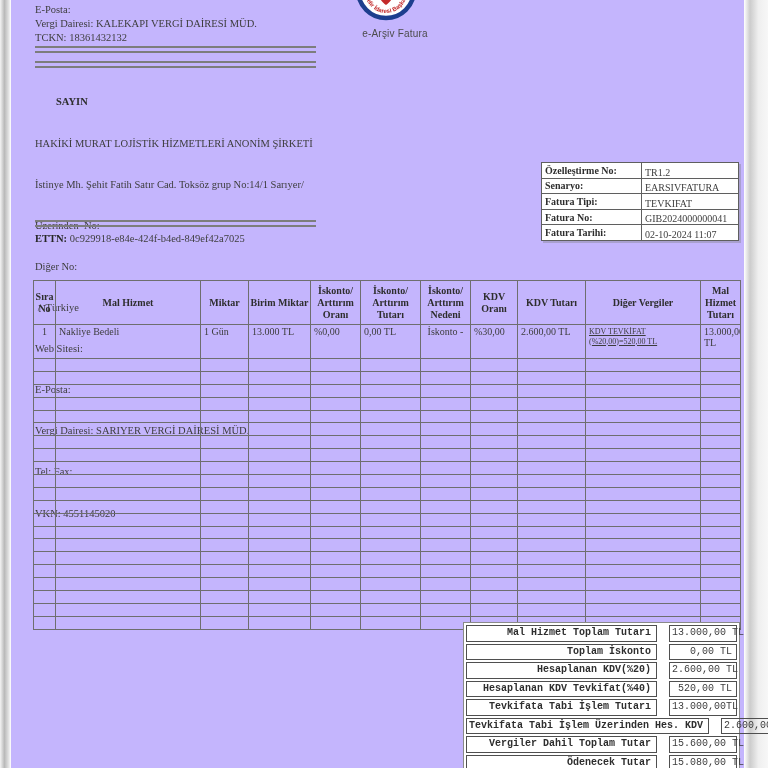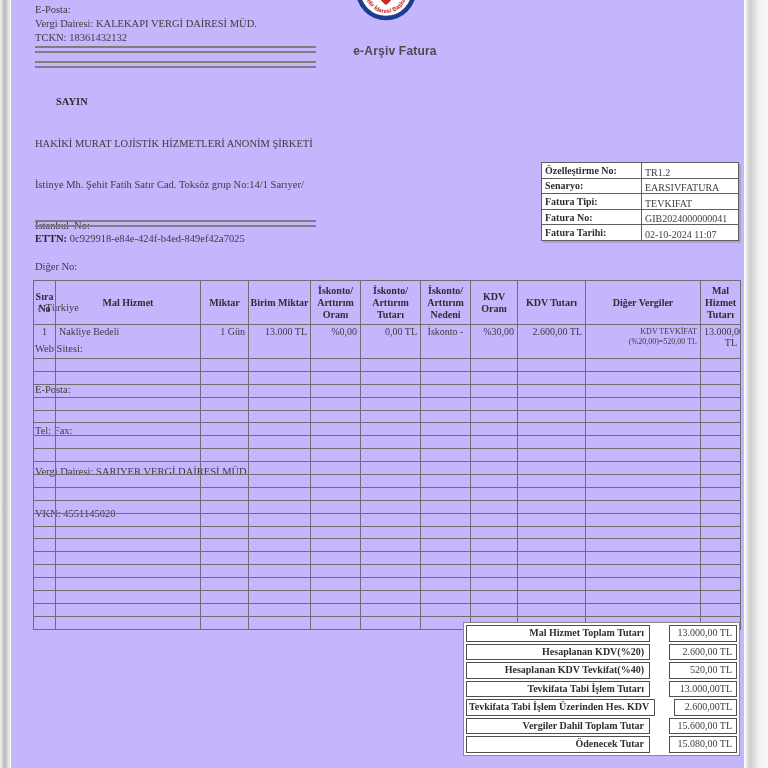--- a/index.html
+++ b/index.html
@@ -11,22 +11,22 @@
     position:absolute; left:0; top:0; width:11px; height:768px;
     background:linear-gradient(90deg,#f4f4f4 0%,#b9b9b9 40%,#dedede 75%,#ffffff 100%);
   }
   .edge-right {
     position:absolute; left:744px; top:0; width:24px; height:768px;
     background:linear-gradient(90deg,#ffffff 0%,#cccccc 25%,#efefef 60%,#f7f7f7 100%);
   }
   .sender { position:absolute; left:35px; top:3px; font-size:10.5px; line-height:14px; }
   .logo { position:absolute; left:354px; top:-42px; width:64px; height:64px; }
   .doc-title {
-    position:absolute; left:322px; top:44px; width:146px; text-align:center;
-    font-family:"Liberation Sans", sans-serif; font-weight:bold; font-size:12px;
+    position:absolute; left:322px; top:28px; width:146px; text-align:center;
+    font-family:"Liberation Sans", sans-serif; font-weight:normal; font-size:10px;
     color:#4c4c4c; letter-spacing:0.2px;
   }
   .dline { position:absolute; left:35px; width:281px; height:3px;
     border-top:2px solid #7d7d7d; border-bottom:2px solid #7d7d7d; }
   .l1 { top:46px; } .l2 { top:61px; } .l3 { top:220px; }
   .recipient { position:absolute; left:35px; top:68px; width:430px;
     font-size:10.5px; line-height:13.7px; white-space:pre-wrap; }
   .recipient .hdr { font-weight:bold; color:#2e2e2e;margin-left:21px; }
   .ettn { position:absolute; left:35px; top:233px; font-size:10.5px; }
   .ettn b { color:#262626; }
@@ -39,26 +39,26 @@
     border-right:1px solid #5f5f5f; font-weight:bold; font-size:10px; padding-left:3px; color:#2e2e2e; }
   .meta-value { flex:1; font-size:10px; padding-left:3px; white-space:nowrap; }
 
   table.items { position:absolute; left:33px; top:280px; width:707px;
     border-collapse:collapse; table-layout:fixed; }
   .items th, .items td { border:1px solid #6e6e6e; font-size:10px; overflow:hidden; }
   .items th { font-weight:bold; text-align:center; height:39px; line-height:12px;
     padding:2px 1px; color:#2e2e2e; vertical-align:middle; }
   .items td.data { height:30px; vertical-align:top; padding:1px 3px; }
   .items td.empty { height:11.9px; padding:0; }
-  .items .c { text-align:center; } .items .l { text-align:left; } .items .r { text-align:right; }
-  .items td.small { font-size:8px; line-height:9.5px; padding-top:2px; }
+  .items .c { text-align:center; } .items .l { text-align:left; } .items .r { }
+  .items td.small { font-size:8px; line-height:9.5px; padding-top:2px;text-decoration:underline; }
 
   .totals { position:absolute; left:463px; top:622px; width:277px; box-sizing:border-box;
     border:1px solid #8a8a8a; padding:2px; background:#fff; }
-  .trow { display:flex; gap:19px; margin-bottom:2px; }
+  .trow { display:flex; gap:12px; margin-bottom:2px;font-family:Liberation Mono, monospace; }
   .trow:last-child { margin-bottom:0; }
   .tlabel { flex:1; border:1px solid #4f4f4f; font-weight:bold; font-size:10px; color:#2e2e2e;
     text-align:right; padding:1px 5px 1px 2px; line-height:12.5px; white-space:nowrap; }
   .tvalue { width:60px; border:1px solid #4f4f4f; font-size:10px;
     text-align:right; padding:1px 4px 1px 2px; line-height:12.5px; white-space:nowrap; }
 </style>
 </head>
 <body>
 
 <div class="page">
@@ -83,27 +83,27 @@
   </div>
   <div class="doc-title">e-Arşiv Fatura</div>
 
   <div class="dline l1"></div>
   <div class="dline l2"></div>
 
   <div class="recipient">
     <div class="hdr">SAYIN</div>
     <div>HAKİKİ MURAT LOJİSTİK HİZMETLERİ ANONİM ŞİRKETİ</div>
     <div>İstinye Mh. Şehit Fatih Satır Cad. Toksöz grup No:14/1 Sarıyer/</div>
-    <div>İstanbul  No:</div>
+    <div>Üzerinden  No:</div>
     <div>Diğer No:</div>
     <div> /  Türkiye</div>
     <div>Web Sitesi:</div>
     <div>E-Posta:</div>
+    <div>Vergi Dairesi: SARIYER VERGİ DAİRESİ MÜD.</div>
     <div>Tel: Fax:</div>
-    <div>Vergi Dairesi: SARIYER VERGİ DAİRESİ MÜD.</div>
     <div>VKN: 4551145020</div>
   </div>
 
   <div class="dline l3"></div>
 
   <div class="ettn">
     <b>ETTN:</b>
     <span>0c929918-e84e-424f-b4ed-849ef42a7025</span>
   </div>
 
@@ -451,20 +451,24 @@
         </tr>
       </tbody>
     </table>
 
   <div class="totals" id="totals-box">
       <div class="trow">
         <div class="tlabel">Mal Hizmet Toplam Tutarı</div>
         <div class="tvalue">13.000,00 TL</div>
       </div>
       <div class="trow">
+        <div class="tlabel">Toplam İskonto</div>
+        <div class="tvalue">0,00 TL</div>
+      </div>
+      <div class="trow">
         <div class="tlabel">Hesaplanan KDV(%20)</div>
         <div class="tvalue">2.600,00 TL</div>
       </div>
       <div class="trow">
         <div class="tlabel">Hesaplanan KDV Tevkifat(%40)</div>
         <div class="tvalue">520,00 TL</div>
       </div>
       <div class="trow">
         <div class="tlabel">Tevkifata Tabi İşlem Tutarı</div>
         <div class="tvalue">13.000,00TL</div>

